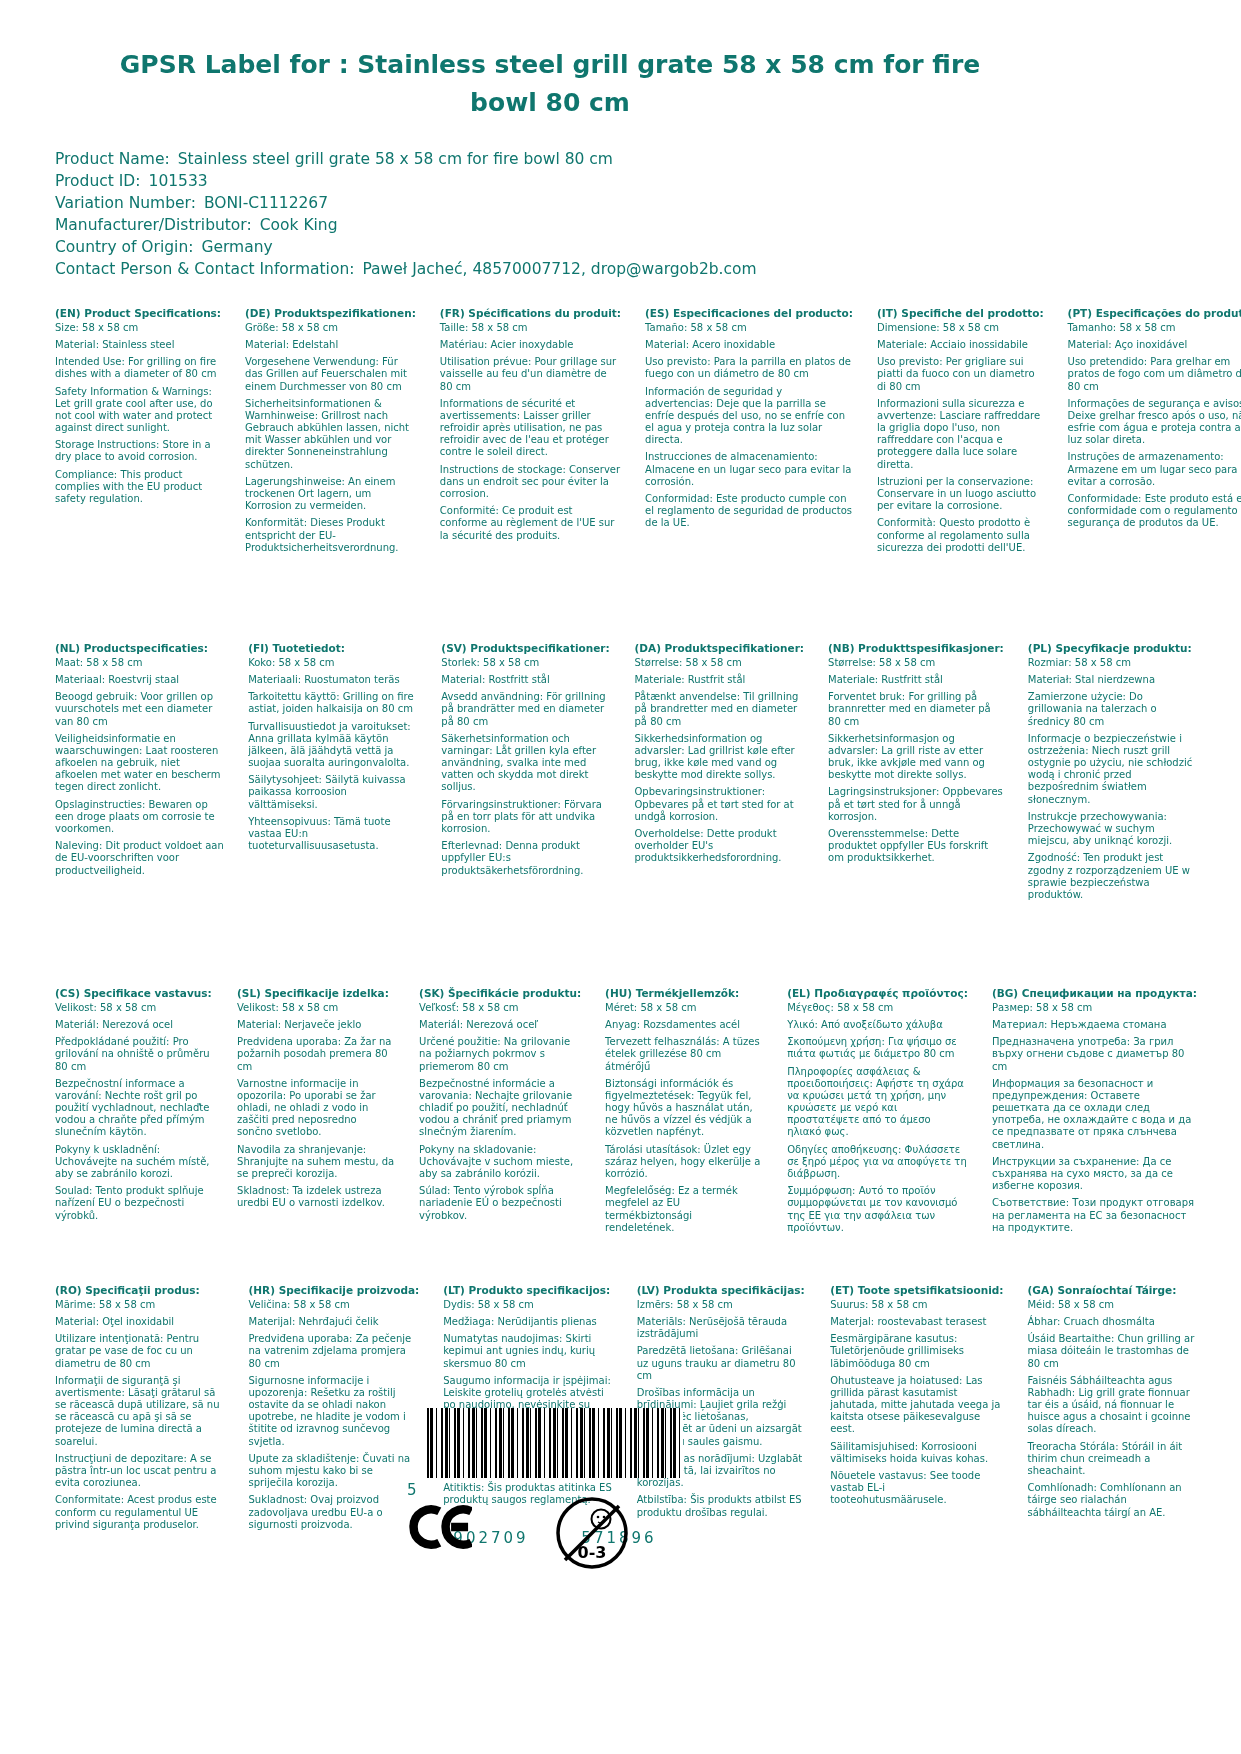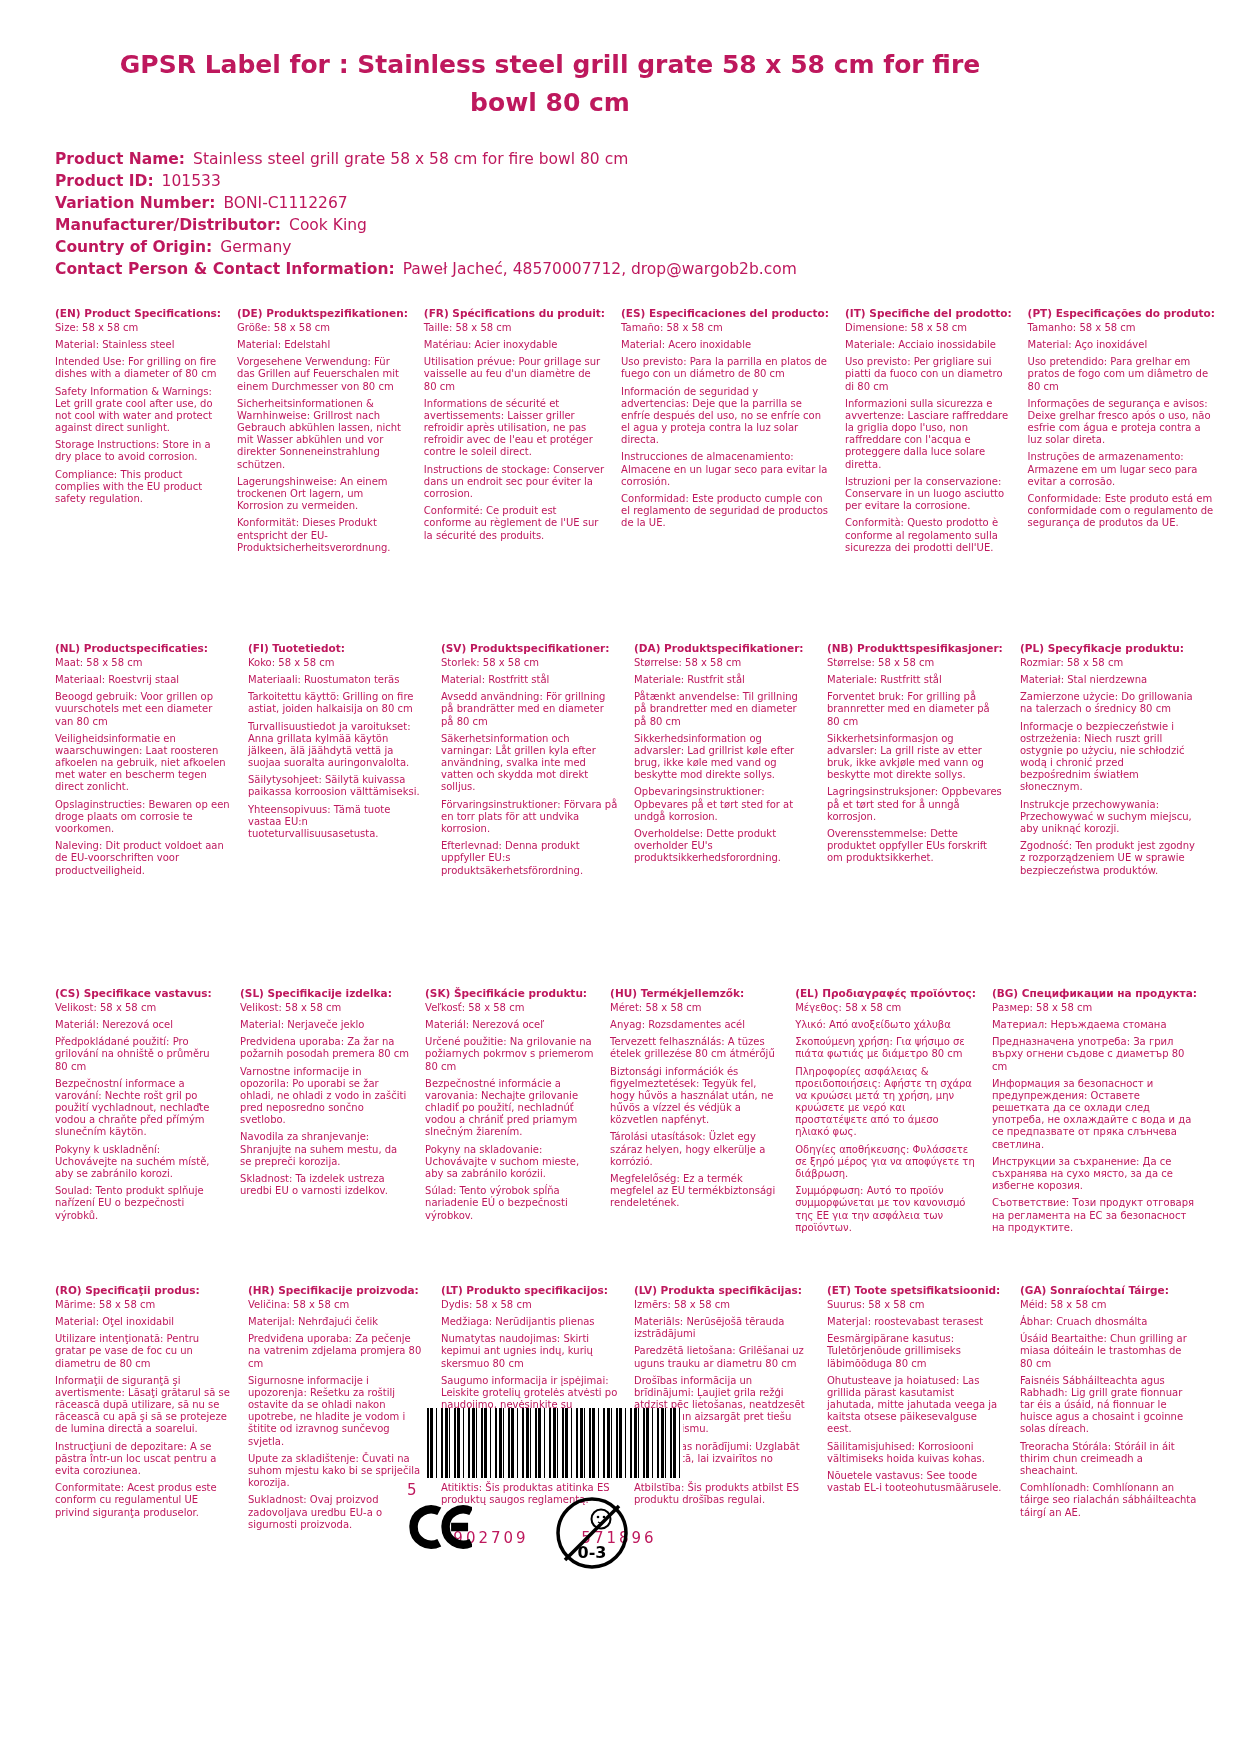--- a/index.html
+++ b/index.html
@@ -1,29 +1,29 @@
 <!DOCTYPE html>
 <html><head>
 <meta charset="utf-8">
 <style>
   html,body { margin:0; padding:0; background:#fff; }
   .page {
-    position:relative; width:1241px; height:1754px; background:#ffffff; color:#be185d;
+    position:relative; width:1241px; height:1754px; background:#ffffff; color:#0f766e;
     font-family:"DejaVu Sans","Liberation Sans",sans-serif; overflow:hidden;
   }
   .title {
     position:absolute; top:46px; left:110px; width:880px; text-align:center;
     font-size:25px; font-weight:bold; line-height:1.5; letter-spacing:0;
   }
   .product-info { position:absolute; top:148px; left:55px; font-size:15.5px; line-height:1.42; }
   .product-info .row { white-space:nowrap; }
-  .product-info .lbl { font-weight:bold; margin-right:8px; }
+  .product-info .lbl { font-weight:normal; margin-right:8px; }
   .spec-row {
     position:absolute; left:55px; width:1142px;
-    display:grid; grid-template-columns:repeat(6,1fr); column-gap:16px;
+    display:grid; grid-template-columns:repeat(6,1fr); column-gap:24px;
   }
   #spec-row-0 { top:307px; }
   #spec-row-1 { top:642px; }
   #spec-row-2 { top:987px; }
   #spec-row-3 { top:1284px; }
   .spec-cell { font-size:10px; line-height:1.22; }
   .spec-header { font-weight:bold; font-size:10.5px; margin:0 0 2px 0; white-space:nowrap; }
   .spec-cell p { margin:0 0 5px 0; }
   .barcode { position:absolute; left:407px; top:1408px; width:276px; }
   .bars {

